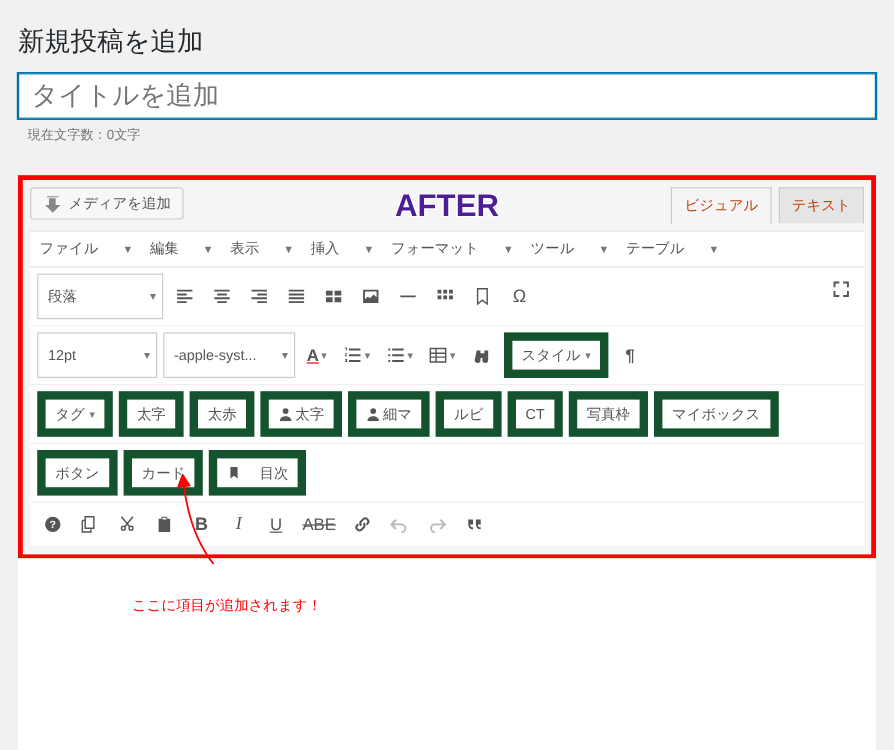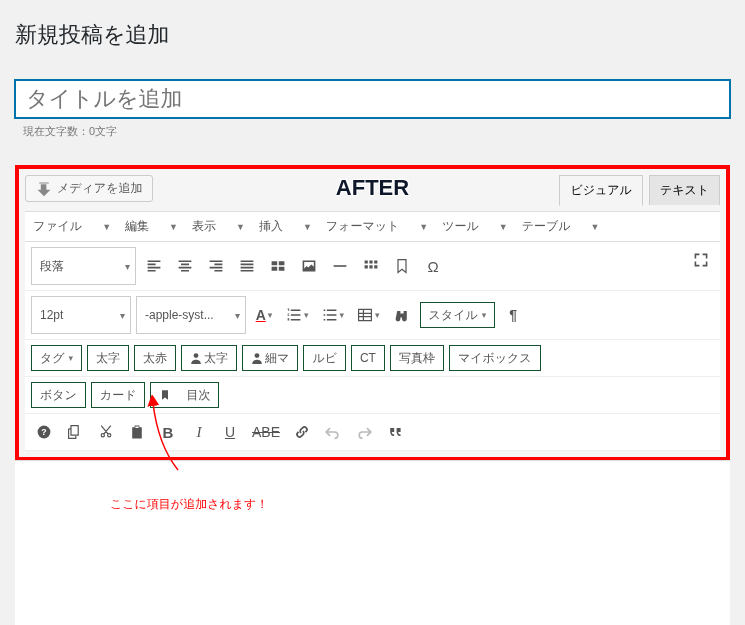--- a/index.html
+++ b/index.html
@@ -1,36 +1,36 @@
 <!DOCTYPE html>
 <html><head>
 <meta charset="utf-8">
 <style>
 *{box-sizing:border-box;margin:0;padding:0}
 body{font-family:-apple-system,"Hiragino Kaku Gothic Pro",sans-serif;font-size:13px;color:#444;background:#f1f1f1;width:745px;height:625px;overflow:hidden;position:relative}
 .wrap{padding:10px 15px}
-h1{font-size:22px;font-weight:400;color:#23282d;margin:10px 0 30px}
+h1{font-size:22px;font-weight:400;color:#23282d;margin:10px 0 11px}
 .title-input{width:100%;height:38px;border:1px solid #0073aa;box-shadow:0 0 0 1px #0073aa;font-size:22px;color:#0c4a6e;padding:4px 10px;background:#fff;outline:none}
 .count{font-size:11px;color:#777;margin:6px 0 0 8px}
 .editor-box{border:4px solid #ff0000;margin:26px 0 0;background:#f5f5f5;padding:6px 6px 6px 6px}
 .top-row{display:flex;align-items:flex-start;justify-content:space-between;padding:0 0 6px}
 .media-btn{background:#f7f7f7;border:1px solid #ccc;border-radius:3px;padding:4px 10px;font-size:12px;color:#555;display:flex;align-items:center;gap:5px;cursor:pointer}
-.after-label{position:absolute;left:50%;transform:translateX(-50%);font-size:22px;font-weight:700;color:#0f172a;text-shadow:-1px -1px 0 #fff,1px -1px 0 #fff,-1px 1px 0 #fff,1px 1px 0 #fff}
+.after-label{position:absolute;left:50%;transform:translateX(-50%);font-size:26px;font-weight:700;color:#4c1d95;text-shadow:-1px -1px 0 #fff,1px -1px 0 #fff,-1px 1px 0 #fff,1px 1px 0 #fff}
 .tabs{display:flex;gap:6px}
-.tab{padding:6px 10px;font-size:12px;color:#000000;background:#e5e5e5;border:1px solid #ccc;border-bottom:none;cursor:pointer}
+.tab{padding:6px 10px;font-size:12px;color:#c2410c;background:#e5e5e5;border:1px solid #ccc;border-bottom:none;cursor:pointer}
 .tab.active{background:#f5f5f5;border-color:#ccc;border-bottom:1px solid #f5f5f5;margin-bottom:-1px}
 .menubar{display:flex;gap:14px;padding:6px 8px;border-top:1px solid #ddd;border-bottom:1px solid #ddd;background:#fff;font-size:12px;color:#555}
 .menu-item{display:flex;align-items:center;gap:20px;cursor:pointer}
 .caret{font-size:9px;color:#777}
 .toolbar{background:#fff;border-bottom:1px solid #eee;padding:5px 6px;display:flex;flex-wrap:wrap;gap:5px;align-items:center;position:relative}
 .sel{height:38px;border:1px solid #ccc;background:#fff;padding:0 20px 0 8px;font-size:12px;color:#555;position:relative;cursor:pointer;display:flex;align-items:center;min-width:70px}
 .sel:after{content:"▾";position:absolute;right:5px;color:#777;font-size:10px}
 .sel.wide{min-width:105px}
 .btn{height:26px;min-width:26px;border:1px solid transparent;background:transparent;display:flex;align-items:center;justify-content:center;font-size:14px;color:#555;cursor:pointer;padding:0 3px}
-.btn.boxed{border:1px solid #14532d;padding:0 8px;font-size:12px;min-width:auto;background:#fff}
+.btn.boxed{border:7px solid #14532d;padding:12px 8px;font-size:12px;min-width:auto;background:#fff}
 .btn.boxed.drop:after{content:"▾";margin-left:4px;font-size:9px;color:#777}
 .ico{width:16px;height:16px;display:inline-block}
 .expand{position:absolute;right:6px;top:5px}
 .canvas{background:#fff;height:200px;border-top:1px solid #ddd;margin-top:-1px}
 .arrow-svg{position:absolute;left:138px;top:395px;pointer-events:none}
 .note{position:absolute;left:110px;top:496px;font-size:12px;color:#ff0000}
 svg{display:block}
 </style>
 </head>
 <body>

